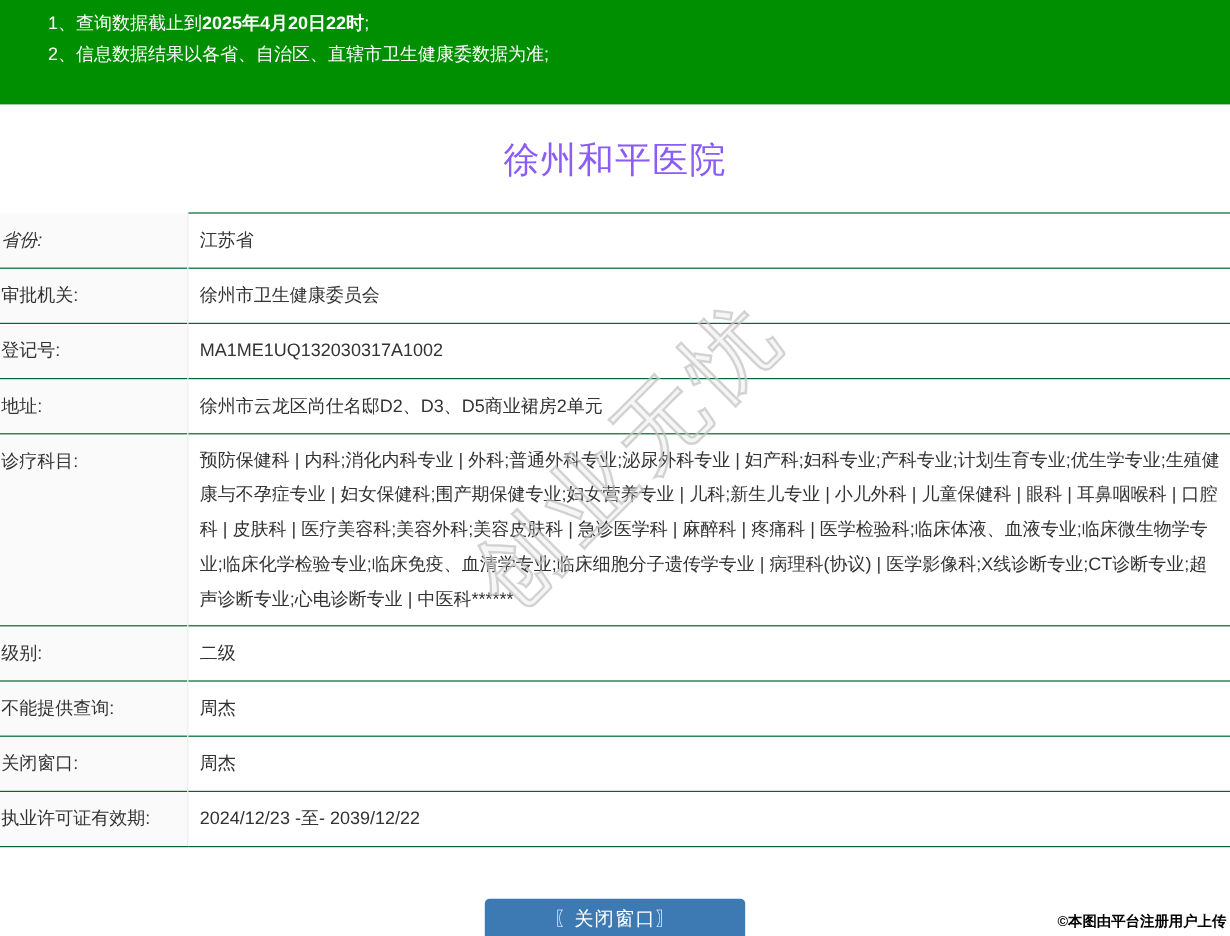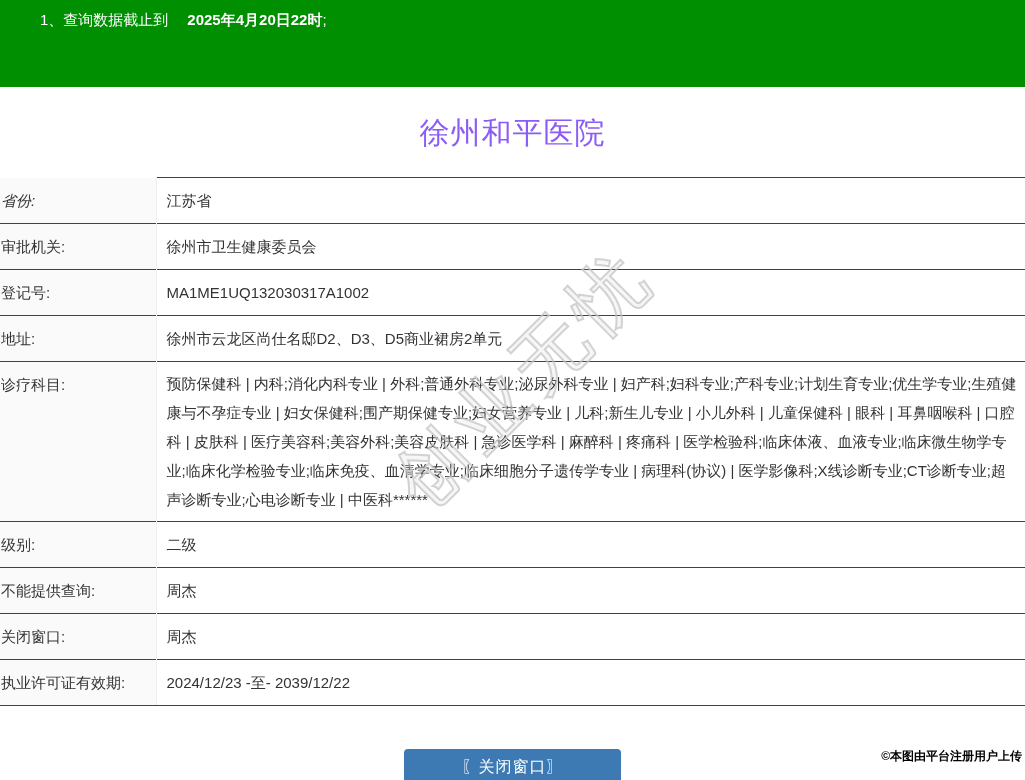--- a/index.html
+++ b/index.html
@@ -18,21 +18,21 @@
     background: #008f00;
     color: #ffffff;
     padding: 7px 10px 9px 40px;
     height: 87px;
   }
   .notice-bar .notice-line {
     font-size: 15px;
     line-height: 26px;
     white-space: nowrap;
   }
-  .notice-bar b { font-weight: bold; margin-left: 19px; }
+  .notice-bar b { font-weight: bold; }
 
   
   .page-title {
     margin: 26px 0 0 0;
     text-align: center;
     font-size: 30px;
     font-weight: 400;
     color: #8b5cf6;
     letter-spacing: 1px;
   }
@@ -111,33 +111,34 @@
     white-space: nowrap;
     pointer-events: none;
     z-index: 5;
     opacity: 0.75;
   }
 
   
   .copyright-note {
     position: absolute;
     right: 3px;
-    bottom: 15px;
+    bottom: 3px;
     font-size: 12px;
     font-weight: bold;
     color: #000000;
     text-shadow: -1px -1px 0 #fff, 1px -1px 0 #fff, -1px 1px 0 #fff, 1px 1px 0 #fff;
     z-index: 10;
   }
 </style>
 </head>
 <body>
 
 <div class="notice-bar">
   <div class="notice-line"><span>1、查询数据截止到</span><b>2025年4月20日22时</b><span>;</span></div>
+  <div class="notice-line"><span>2、信息数据结果以各省、自治区、直辖市卫生健康委数据为准;</span><b></b><span></span></div>
 </div>
 
 <h1 class="page-title">徐州和平医院</h1>
 
 <div class="watermark">创业无忧</div>
 
 <table class="details">
   <tbody>
     <tr>
       <th>省份:</th>

